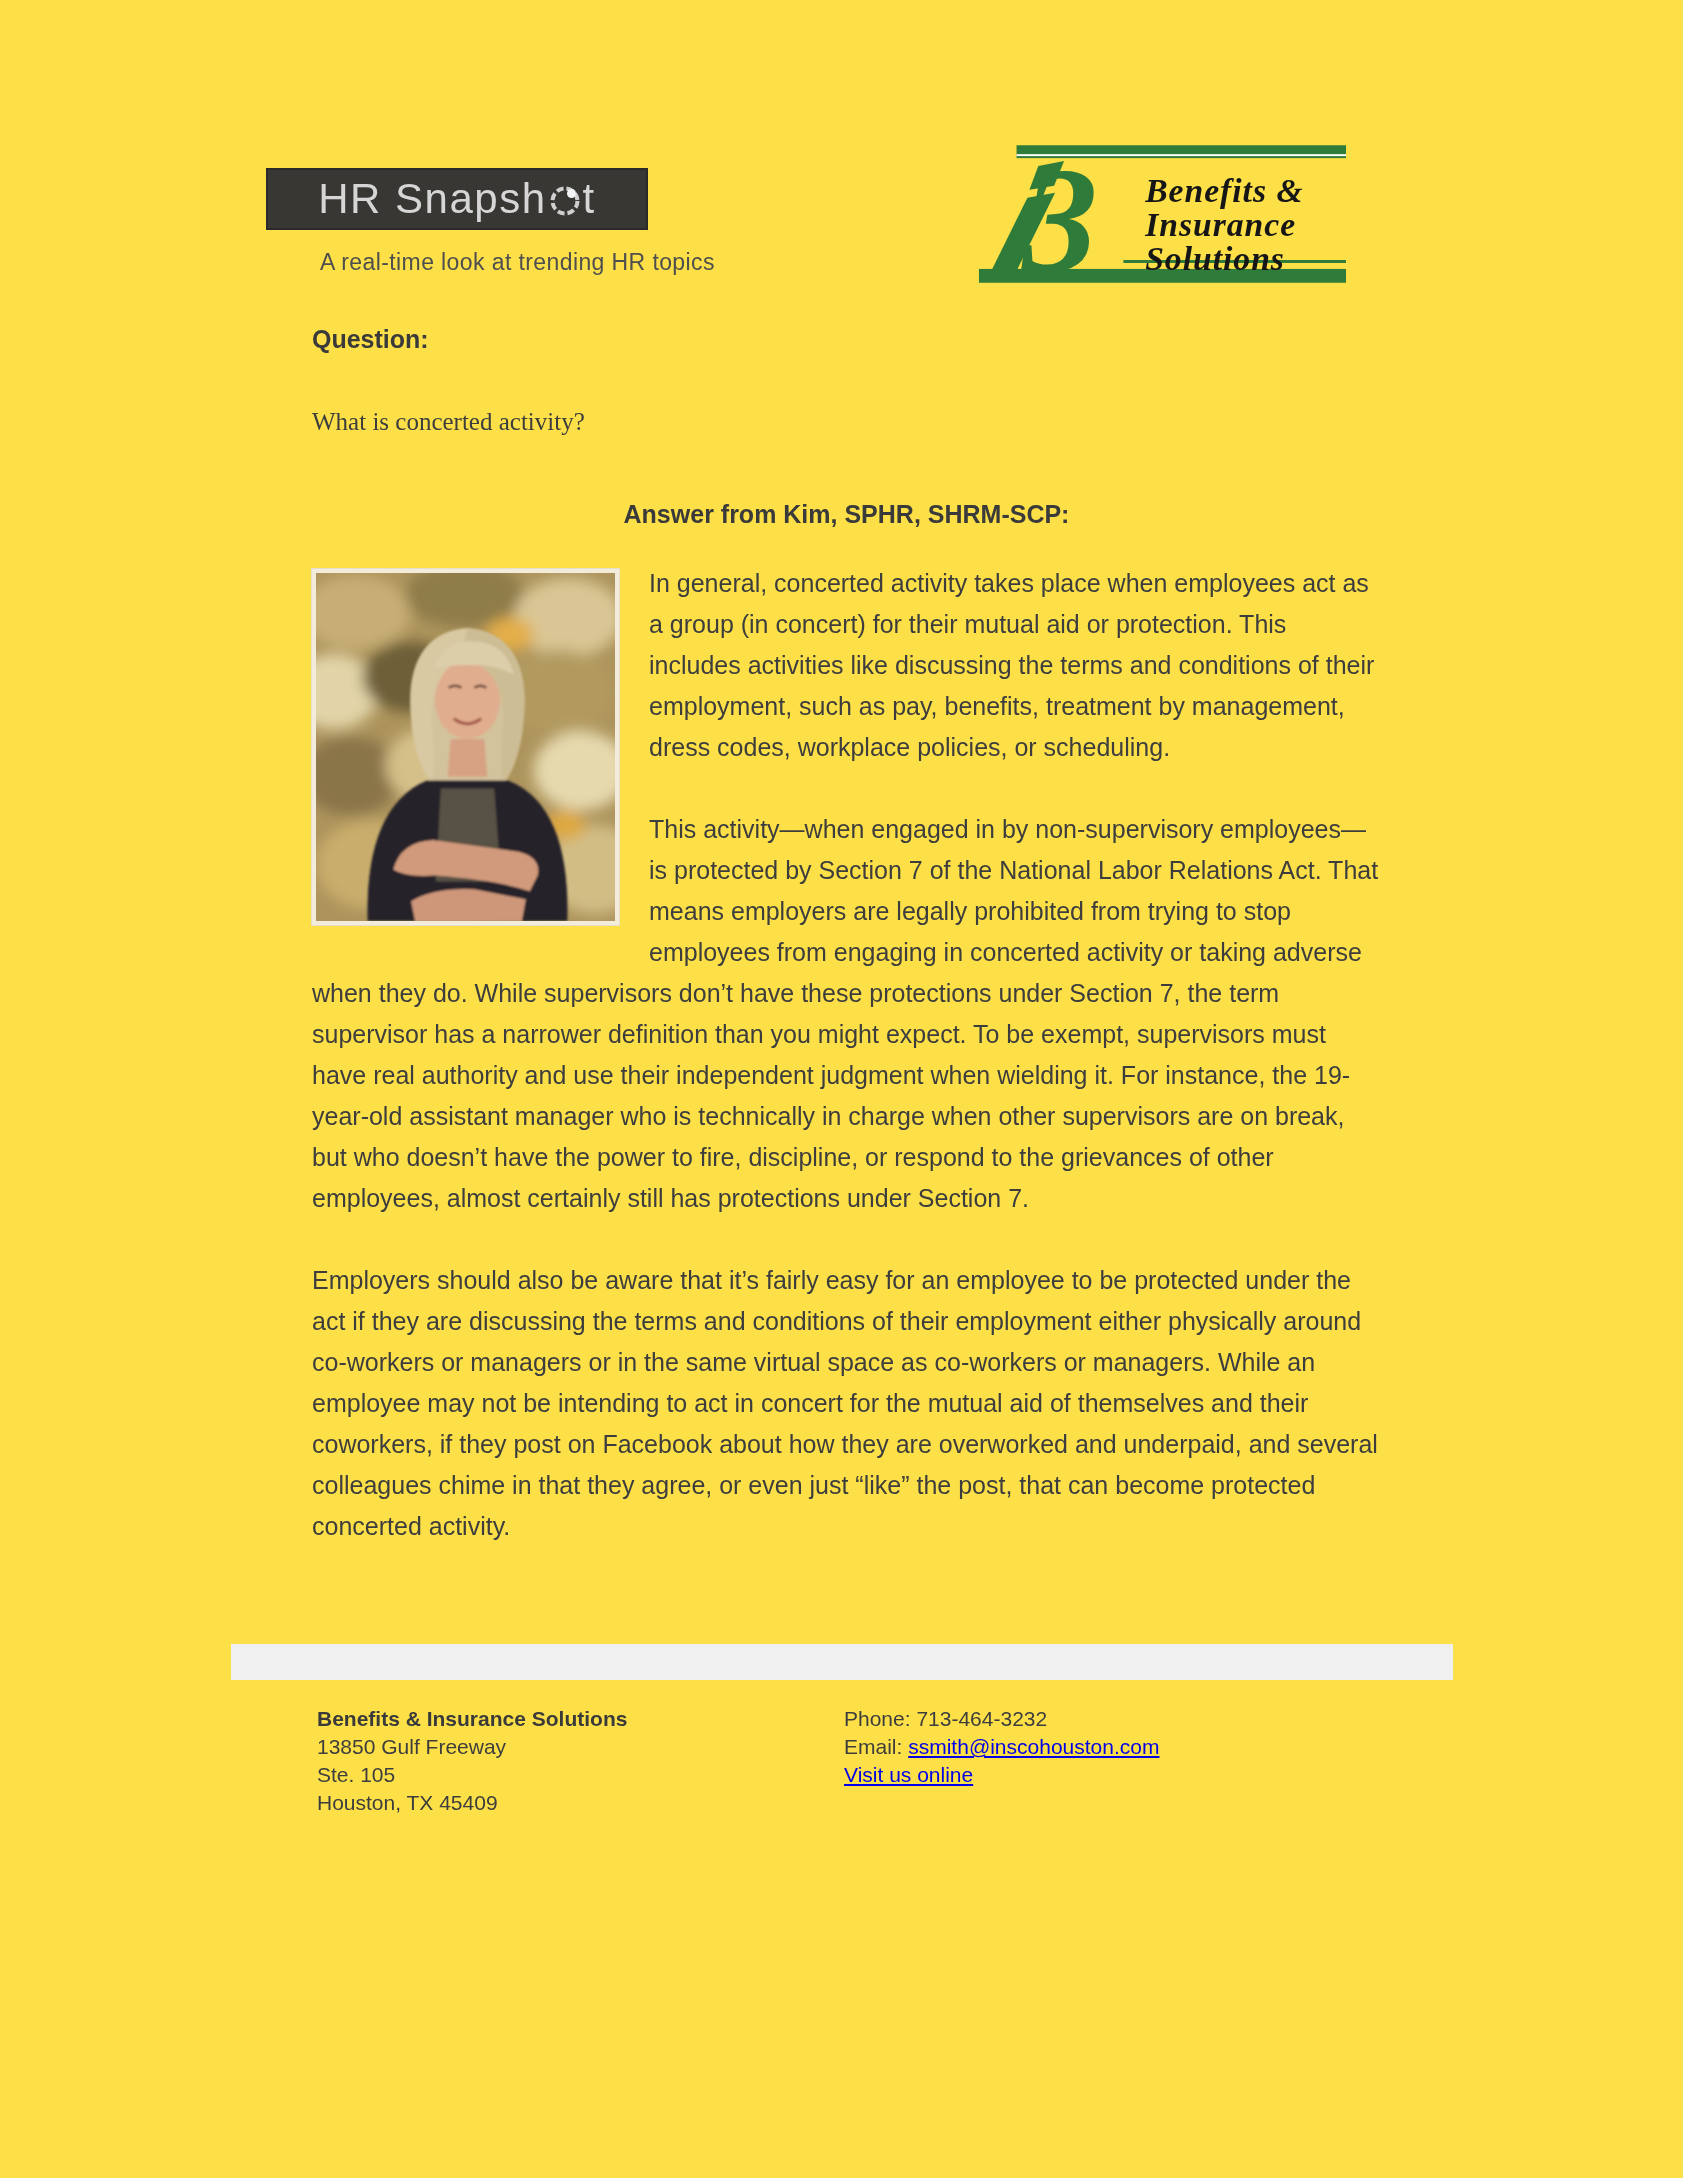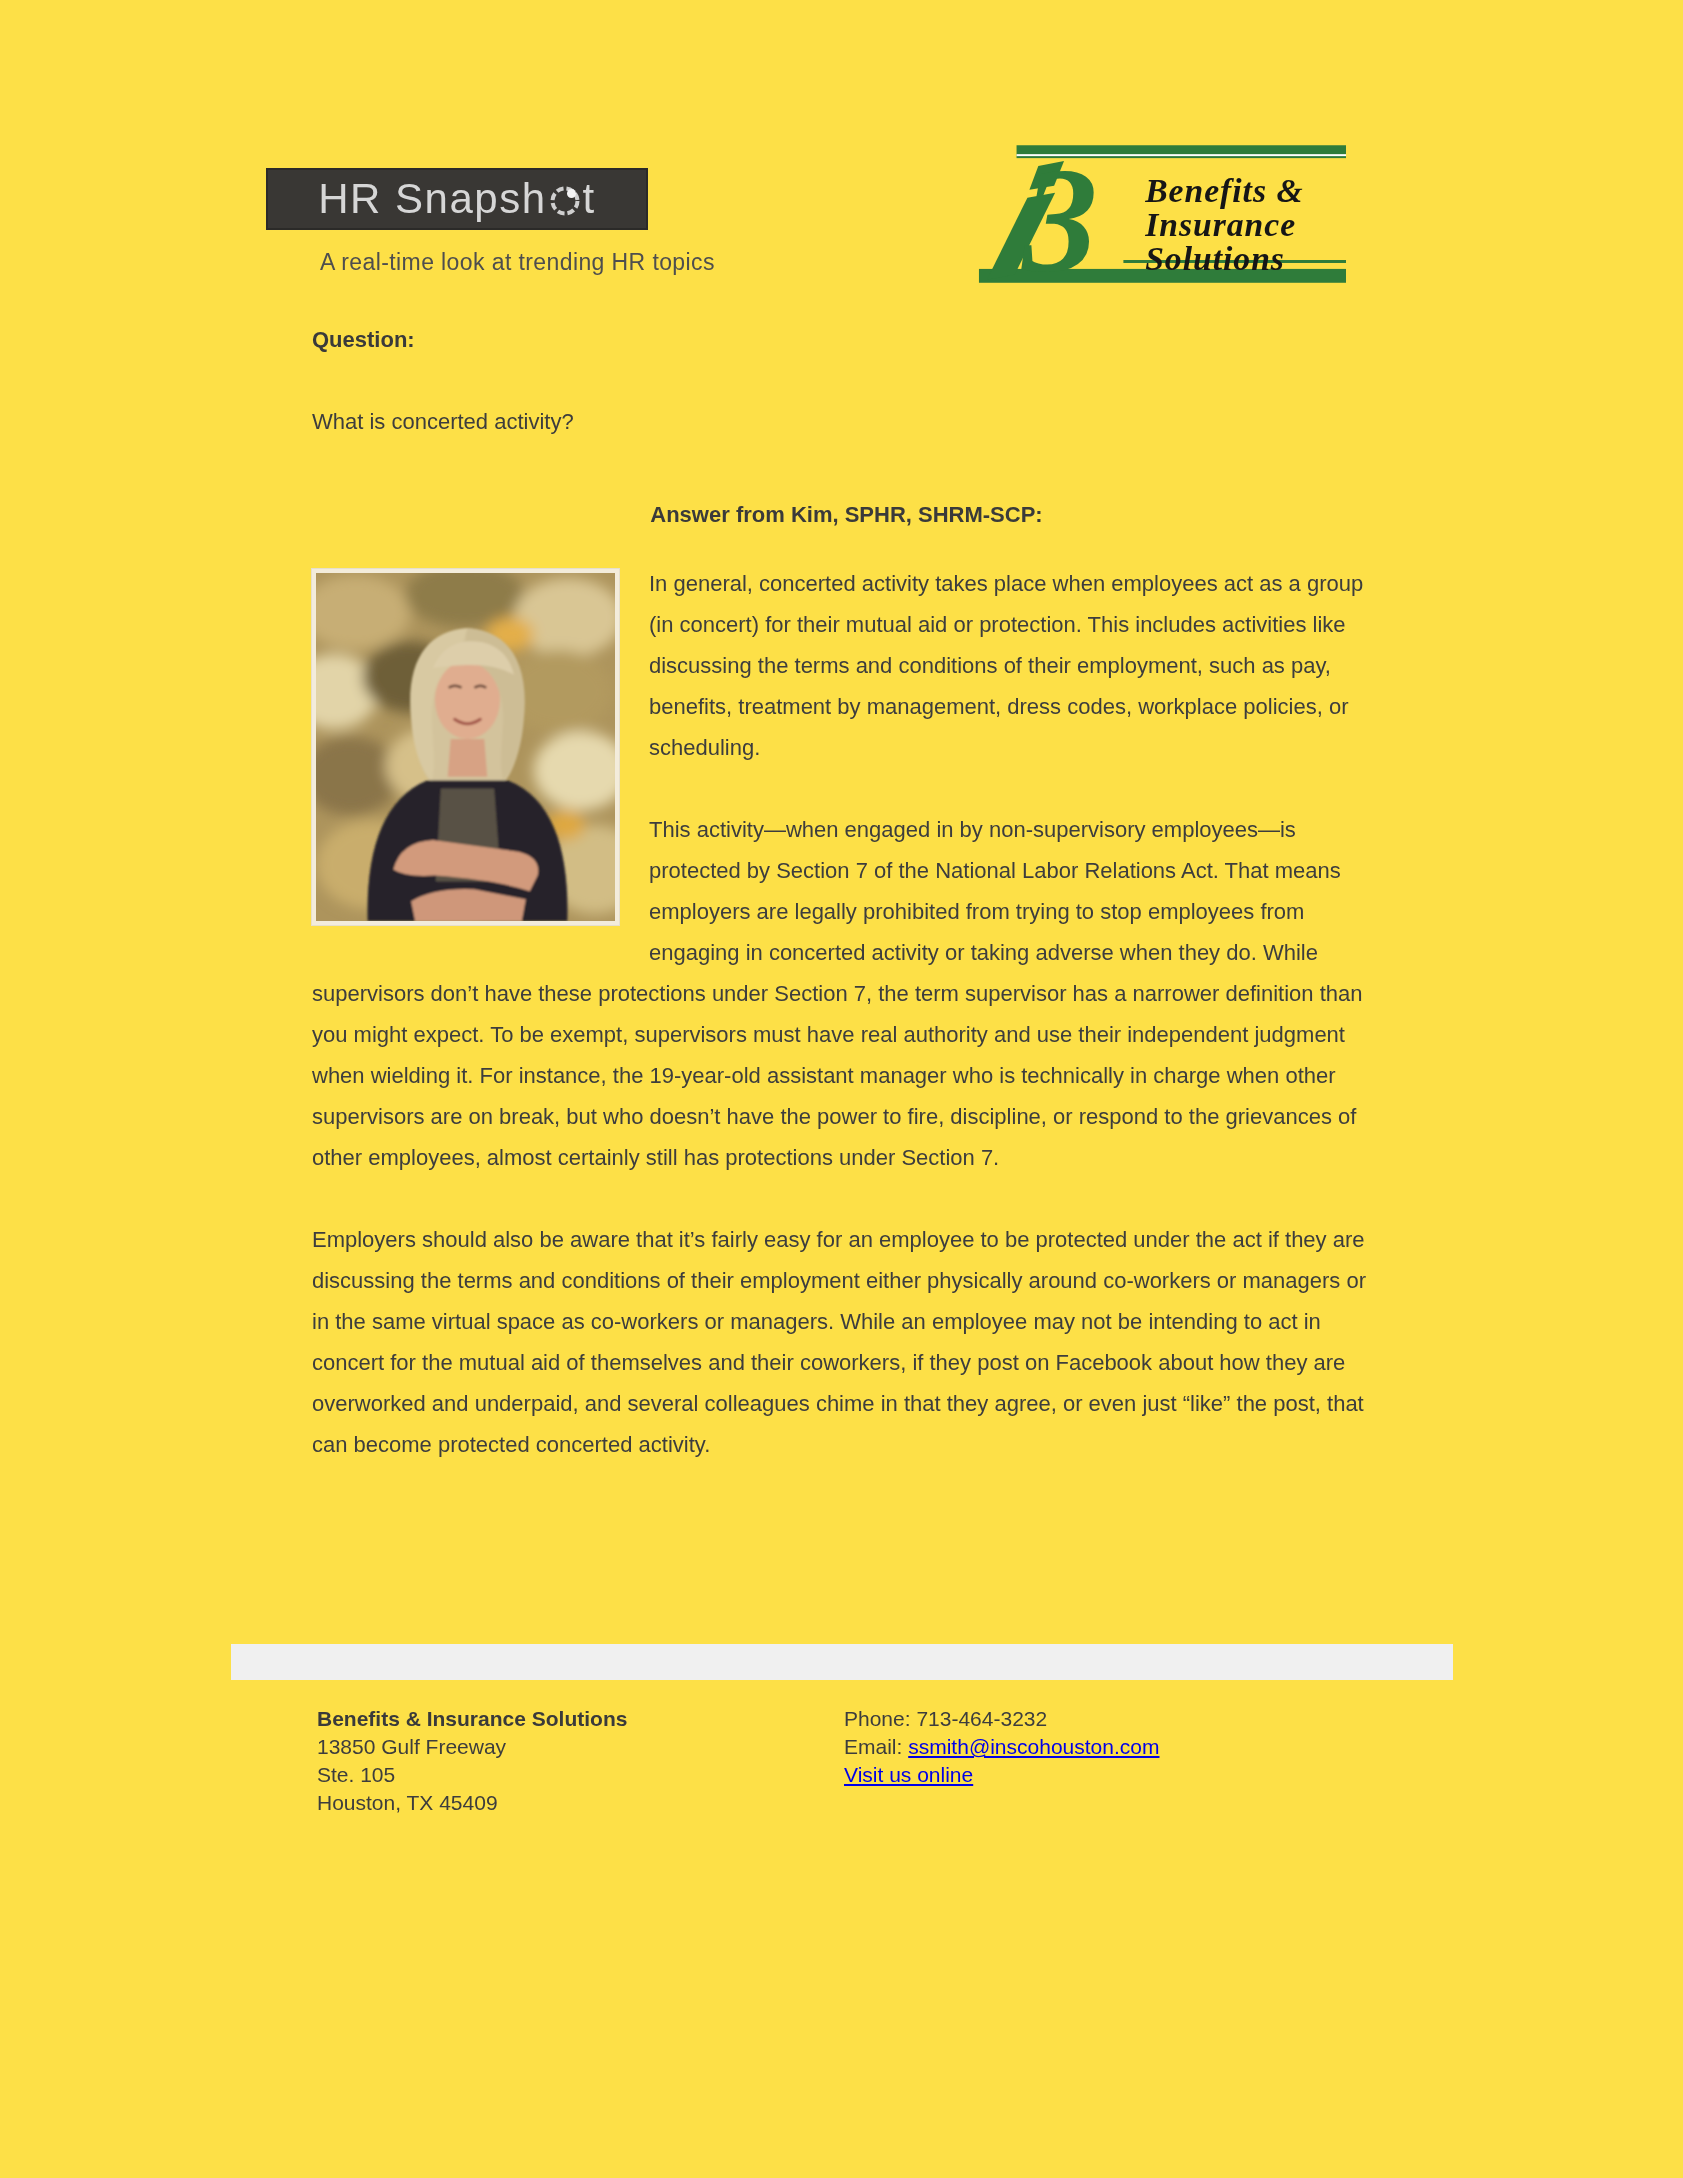--- a/index.html
+++ b/index.html
@@ -28,25 +28,25 @@
   .tagline {
     position:absolute; left:320px; top:249px;
     font-size:23px; color:#4e4e4e; letter-spacing:0.4px;
   }
   .bis-logo { position:absolute; left:975px; top:142px; width:371px; height:146px; }
   .bis-logo svg text { font-family:"Liberation Serif", serif; }
 
   
   .content {
     position:absolute; left:312px; top:319px; width:1069px;
-    font-size:22px; line-height:41px;
+    font-size:25px; line-height:41px;
   }
   .bold { font-weight:bold; color:#3a3a3a; }
   .q-label   { margin-bottom:41px; }
-  .q-text    { margin-bottom:52px; }
+  .q-text    { margin-bottom:52px;font-family:Liberation Serif, serif; }
   .ans-label { margin-bottom:28px;text-align:center; }
   .answer p  { margin-bottom:41px; text-align:left; }
   .answer p:last-child { margin-bottom:0; }
 
   .portrait {
     float:left;
     width:307px; height:356px;
     margin:6px 30px 10px 0;
     border:4px solid #f3ecdb;
     outline:1px solid #e6dfcd;

